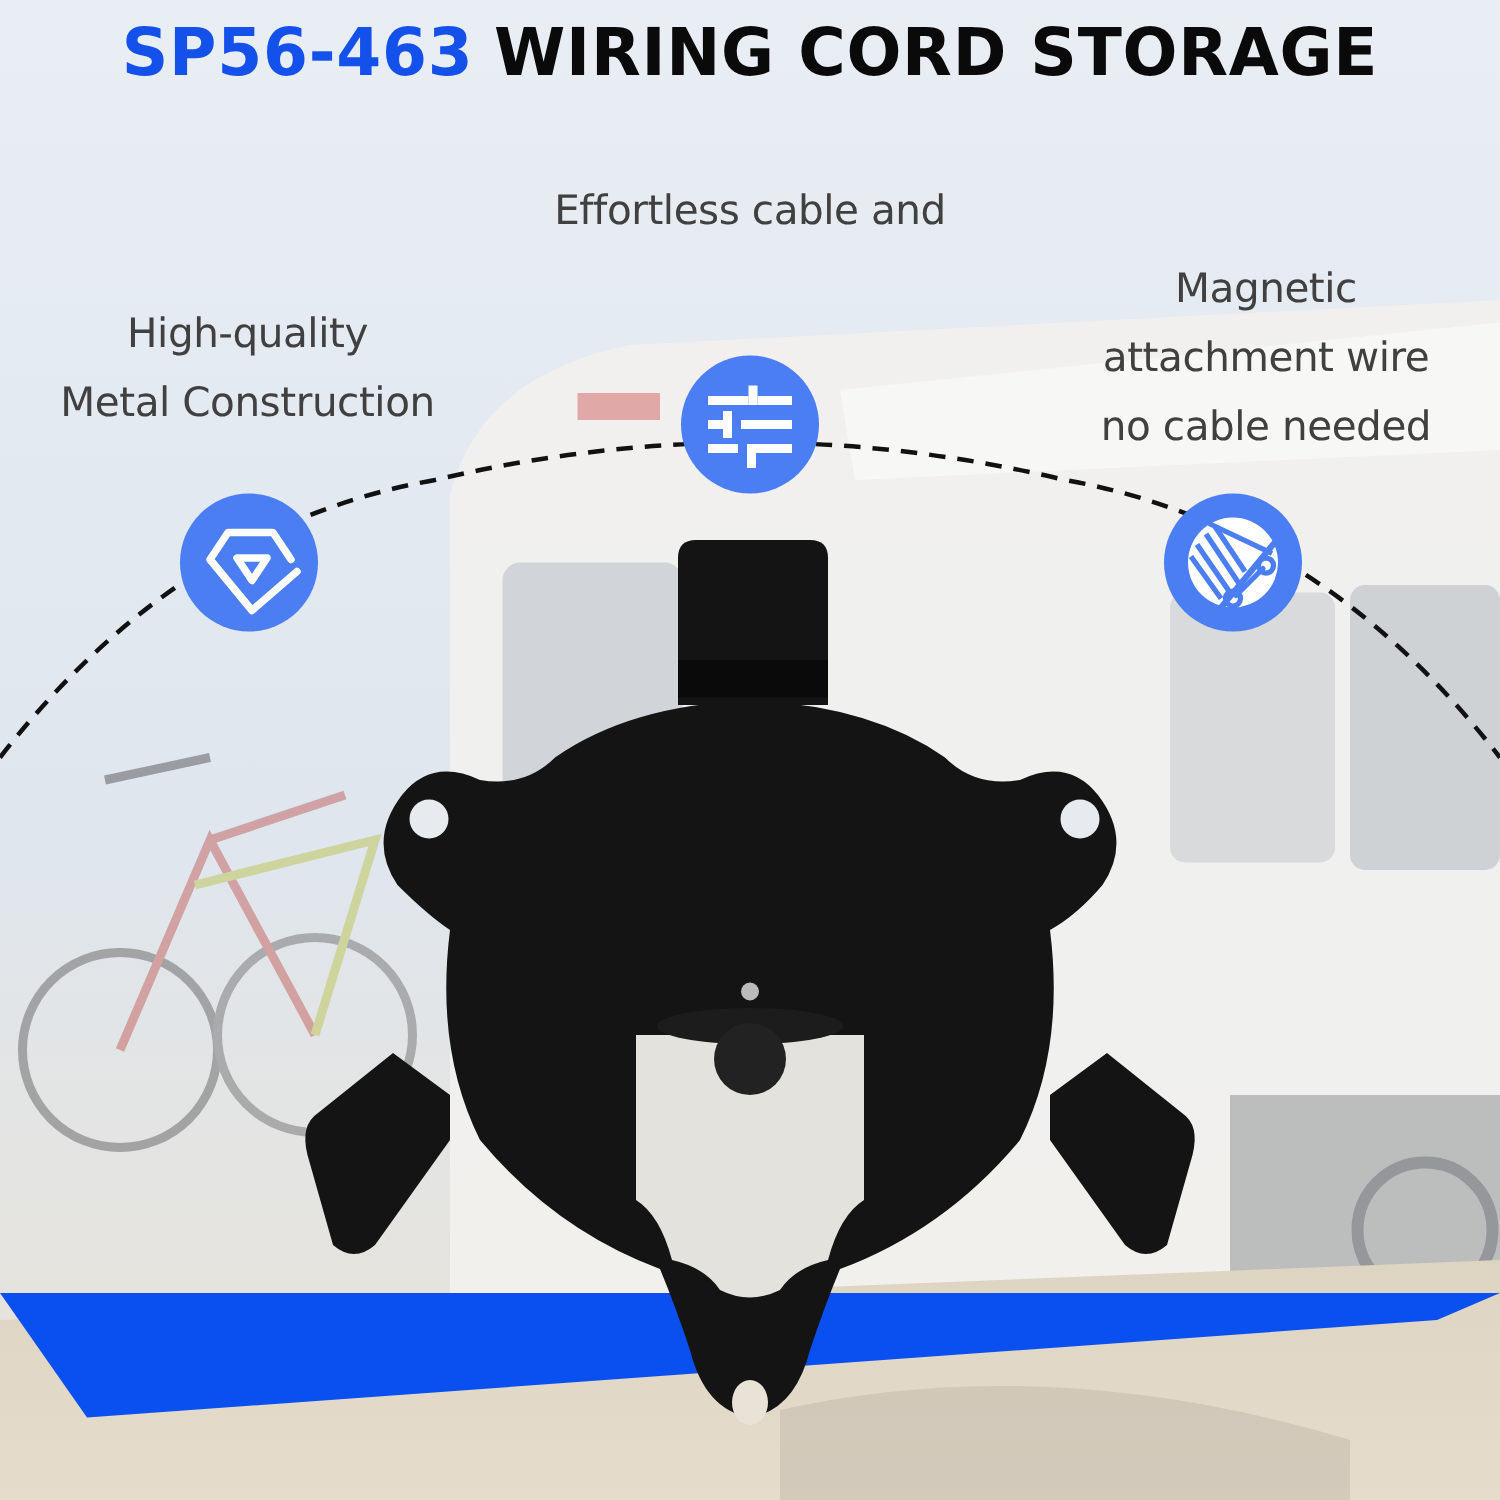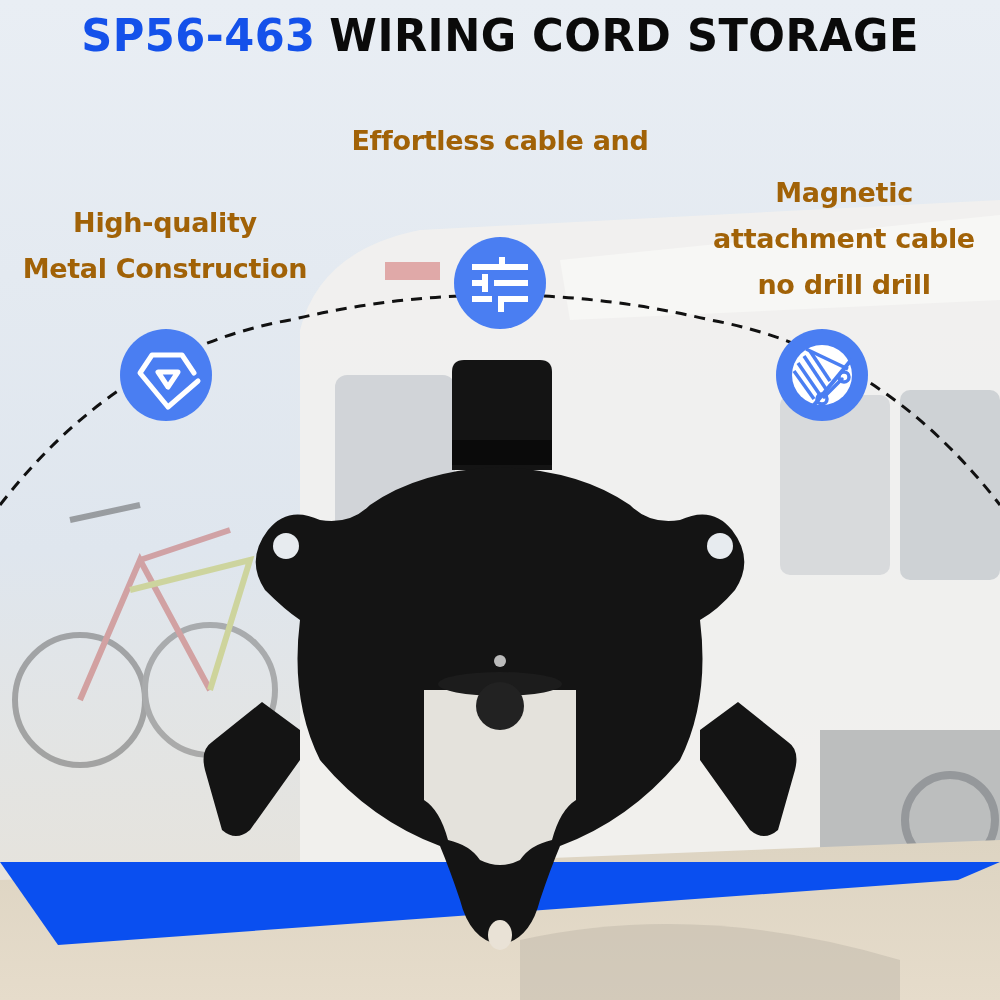--- a/index.html
+++ b/index.html
@@ -11,23 +11,23 @@
     .bg { position: absolute; inset: 0; z-index: 0; }
     .title {
       position: absolute; left: 0; right: 0; top: 10px; text-align: center;
       font-family: "DejaVu Sans", sans-serif; font-weight: 900;
       font-size: 44px; letter-spacing: 0.5px; z-index: 5; white-space: nowrap;
       transform: scaleX(0.98);
     }
     .title .sku { color: #1451ea; }
     .title .name { color: #0a0a0a; margin-left: 14px; }
     .feature {
-      position: absolute; text-align: center; color: #a16207;
+      position: absolute; text-align: center; color: #404040;
       font-family: "DejaVu Sans", sans-serif; font-size: 27px; line-height: 46px;
-      z-index: 5; font-weight: 700; letter-spacing: -0.3px;
+      z-index: 5; font-weight: 400; letter-spacing: -0.3px;
     }
     .feature div { white-space: nowrap; }
     .f-center { left: 330px; width: 340px; top: 118px; }
     .f-left { left: 10px; width: 310px; top: 200px; }
     .f-right { left: 699px; width: 290px; top: 170px; }
     .badge {
       position: absolute; width: 92px; height: 92px; border-radius: 50%;
       background: #4a7ef2; z-index: 6; display: flex; align-items: center; justify-content: center;
     }
     .b-center { left: 454px; top: 237px; }
@@ -93,22 +93,22 @@
 
 <div class="feature f-center">
   <div>Effortless cable and</div>
 </div>
 <div class="feature f-left">
   <div>High-quality</div>
   <div>Metal Construction</div>
 </div>
 <div class="feature f-right">
   <div>Magnetic</div>
-  <div>attachment cable</div>
-  <div>no drill drill</div>
+  <div>attachment wire</div>
+  <div>no cable needed</div>
 </div>
 
 <div class="badge b-center">
   <svg width="92" height="92" viewBox="0 0 92 92">
     <g fill="#ffffff">
       <rect x="18" y="27" width="27" height="6"></rect>
         <rect x="45" y="20" width="6" height="13"></rect>
         <rect x="51" y="27" width="23" height="6"></rect>
       <rect x="18" y="43" width="14" height="6"></rect>
         <rect x="28" y="37" width="6" height="18"></rect>

